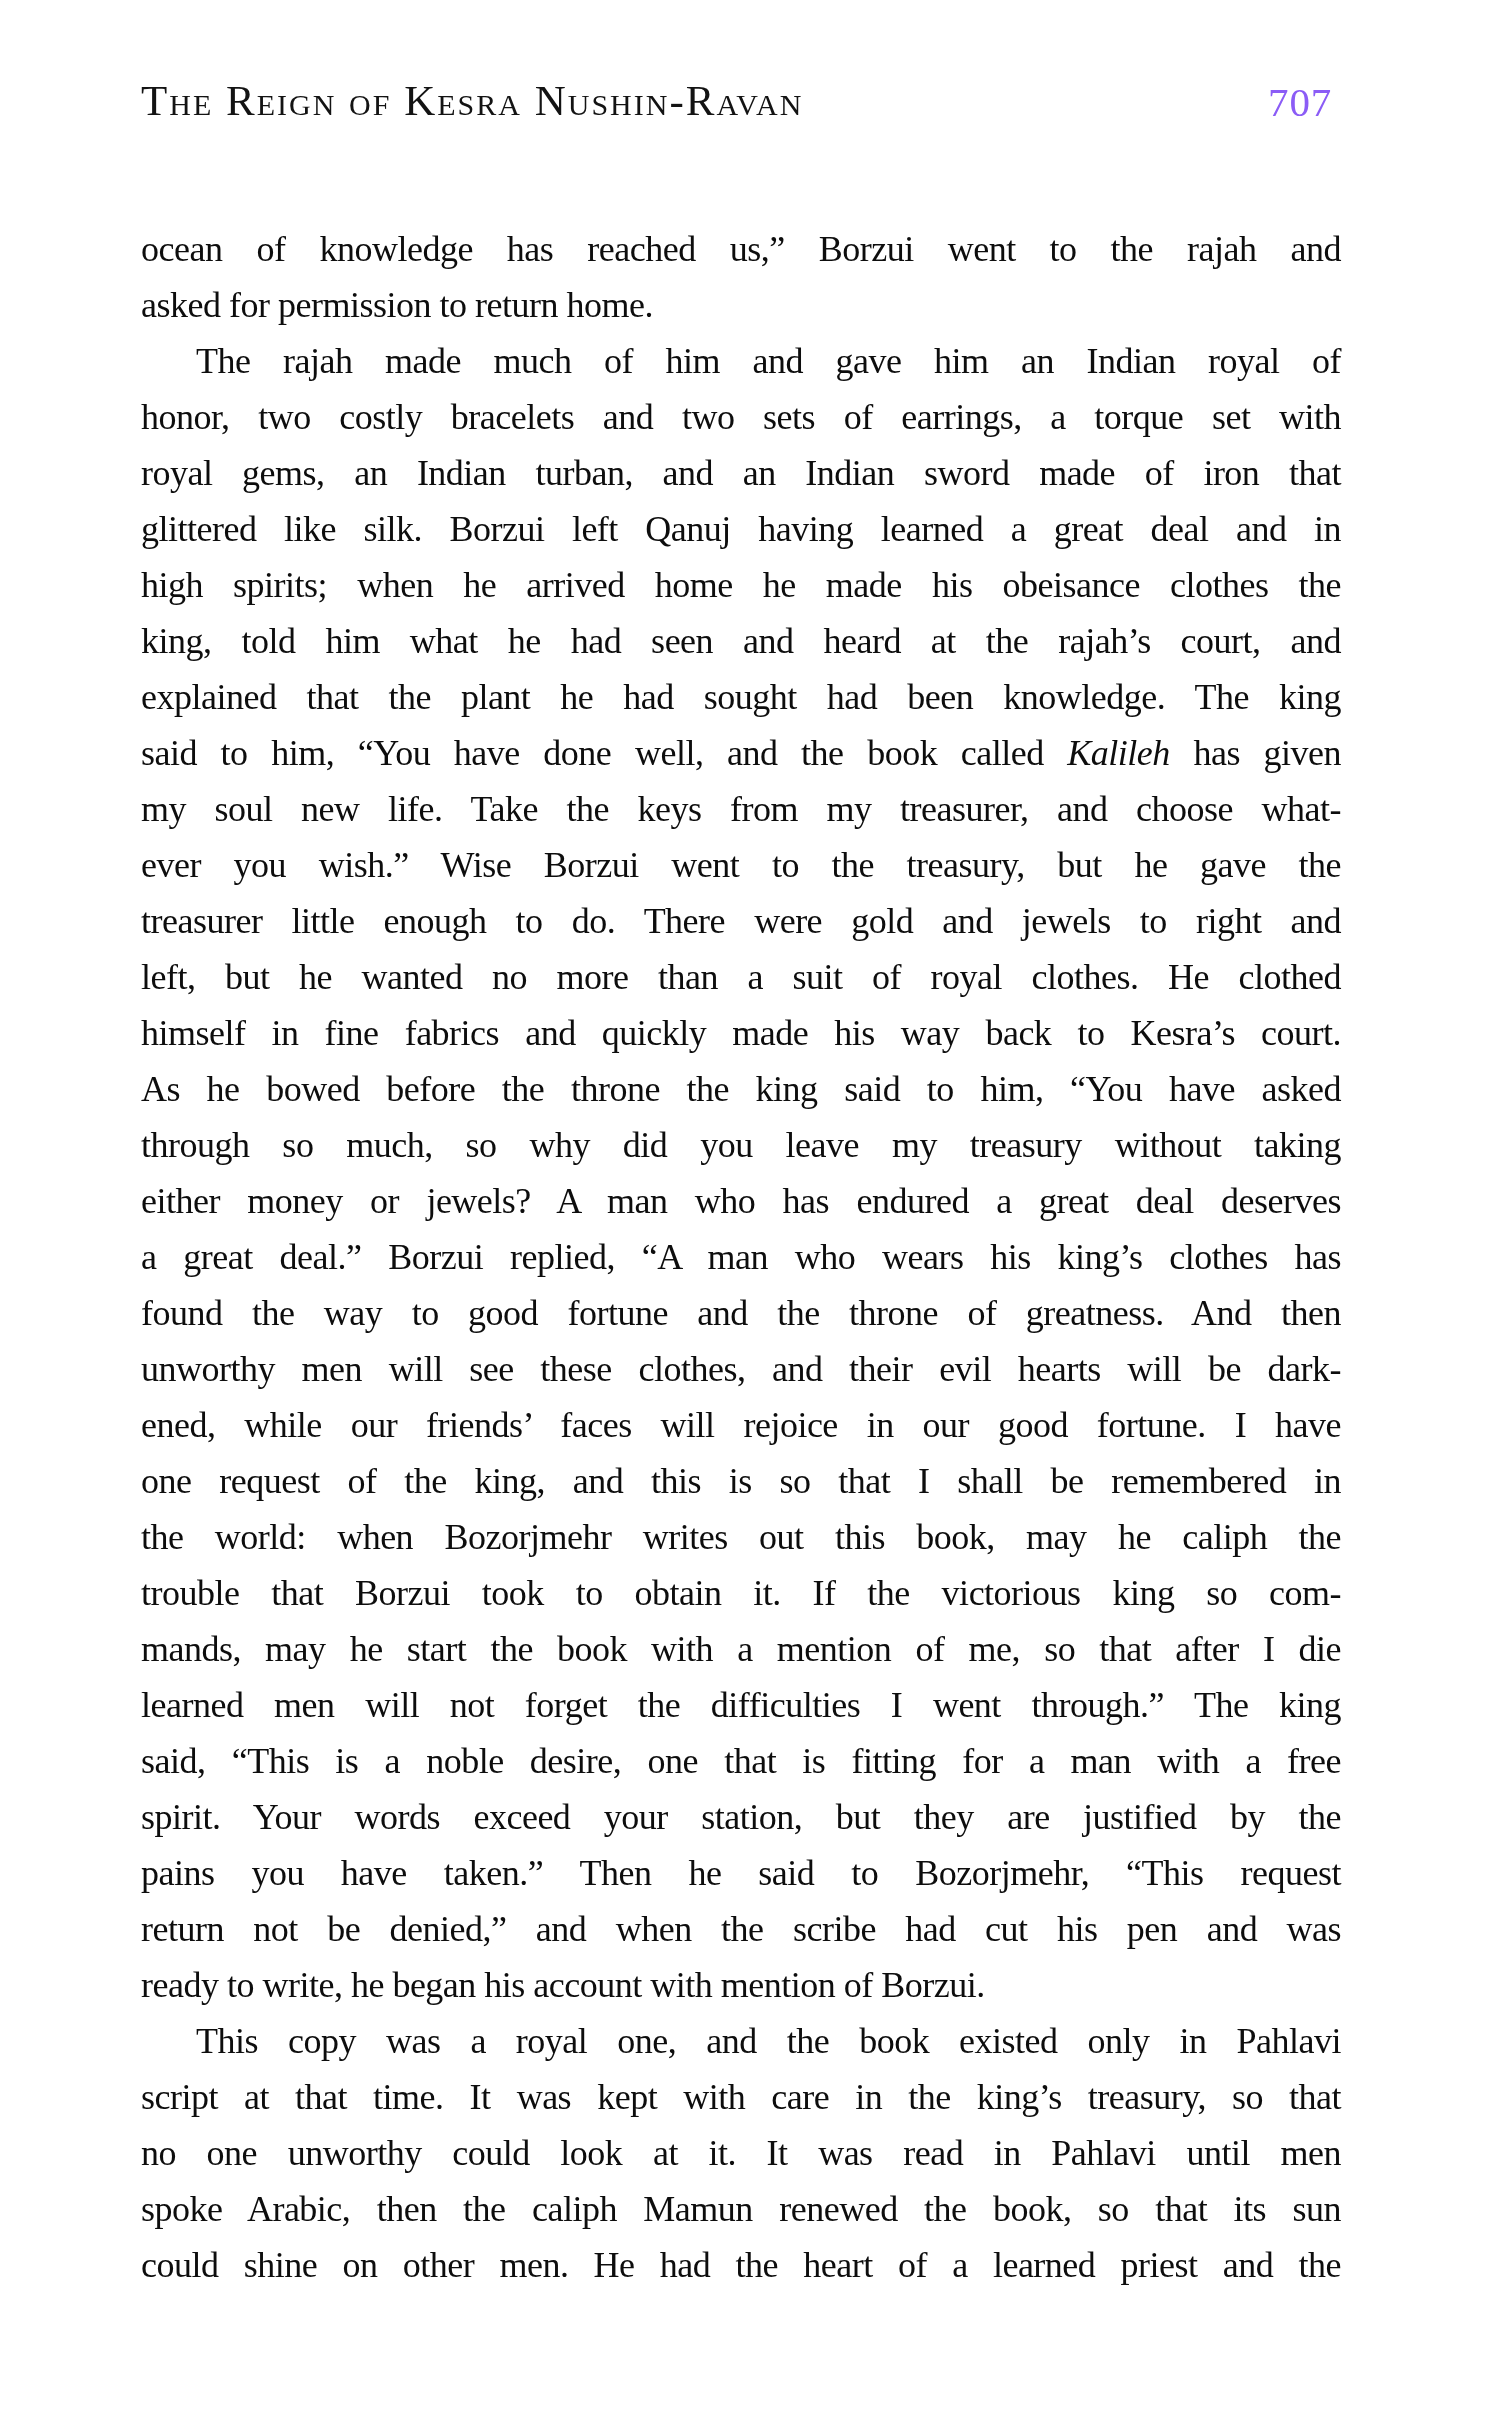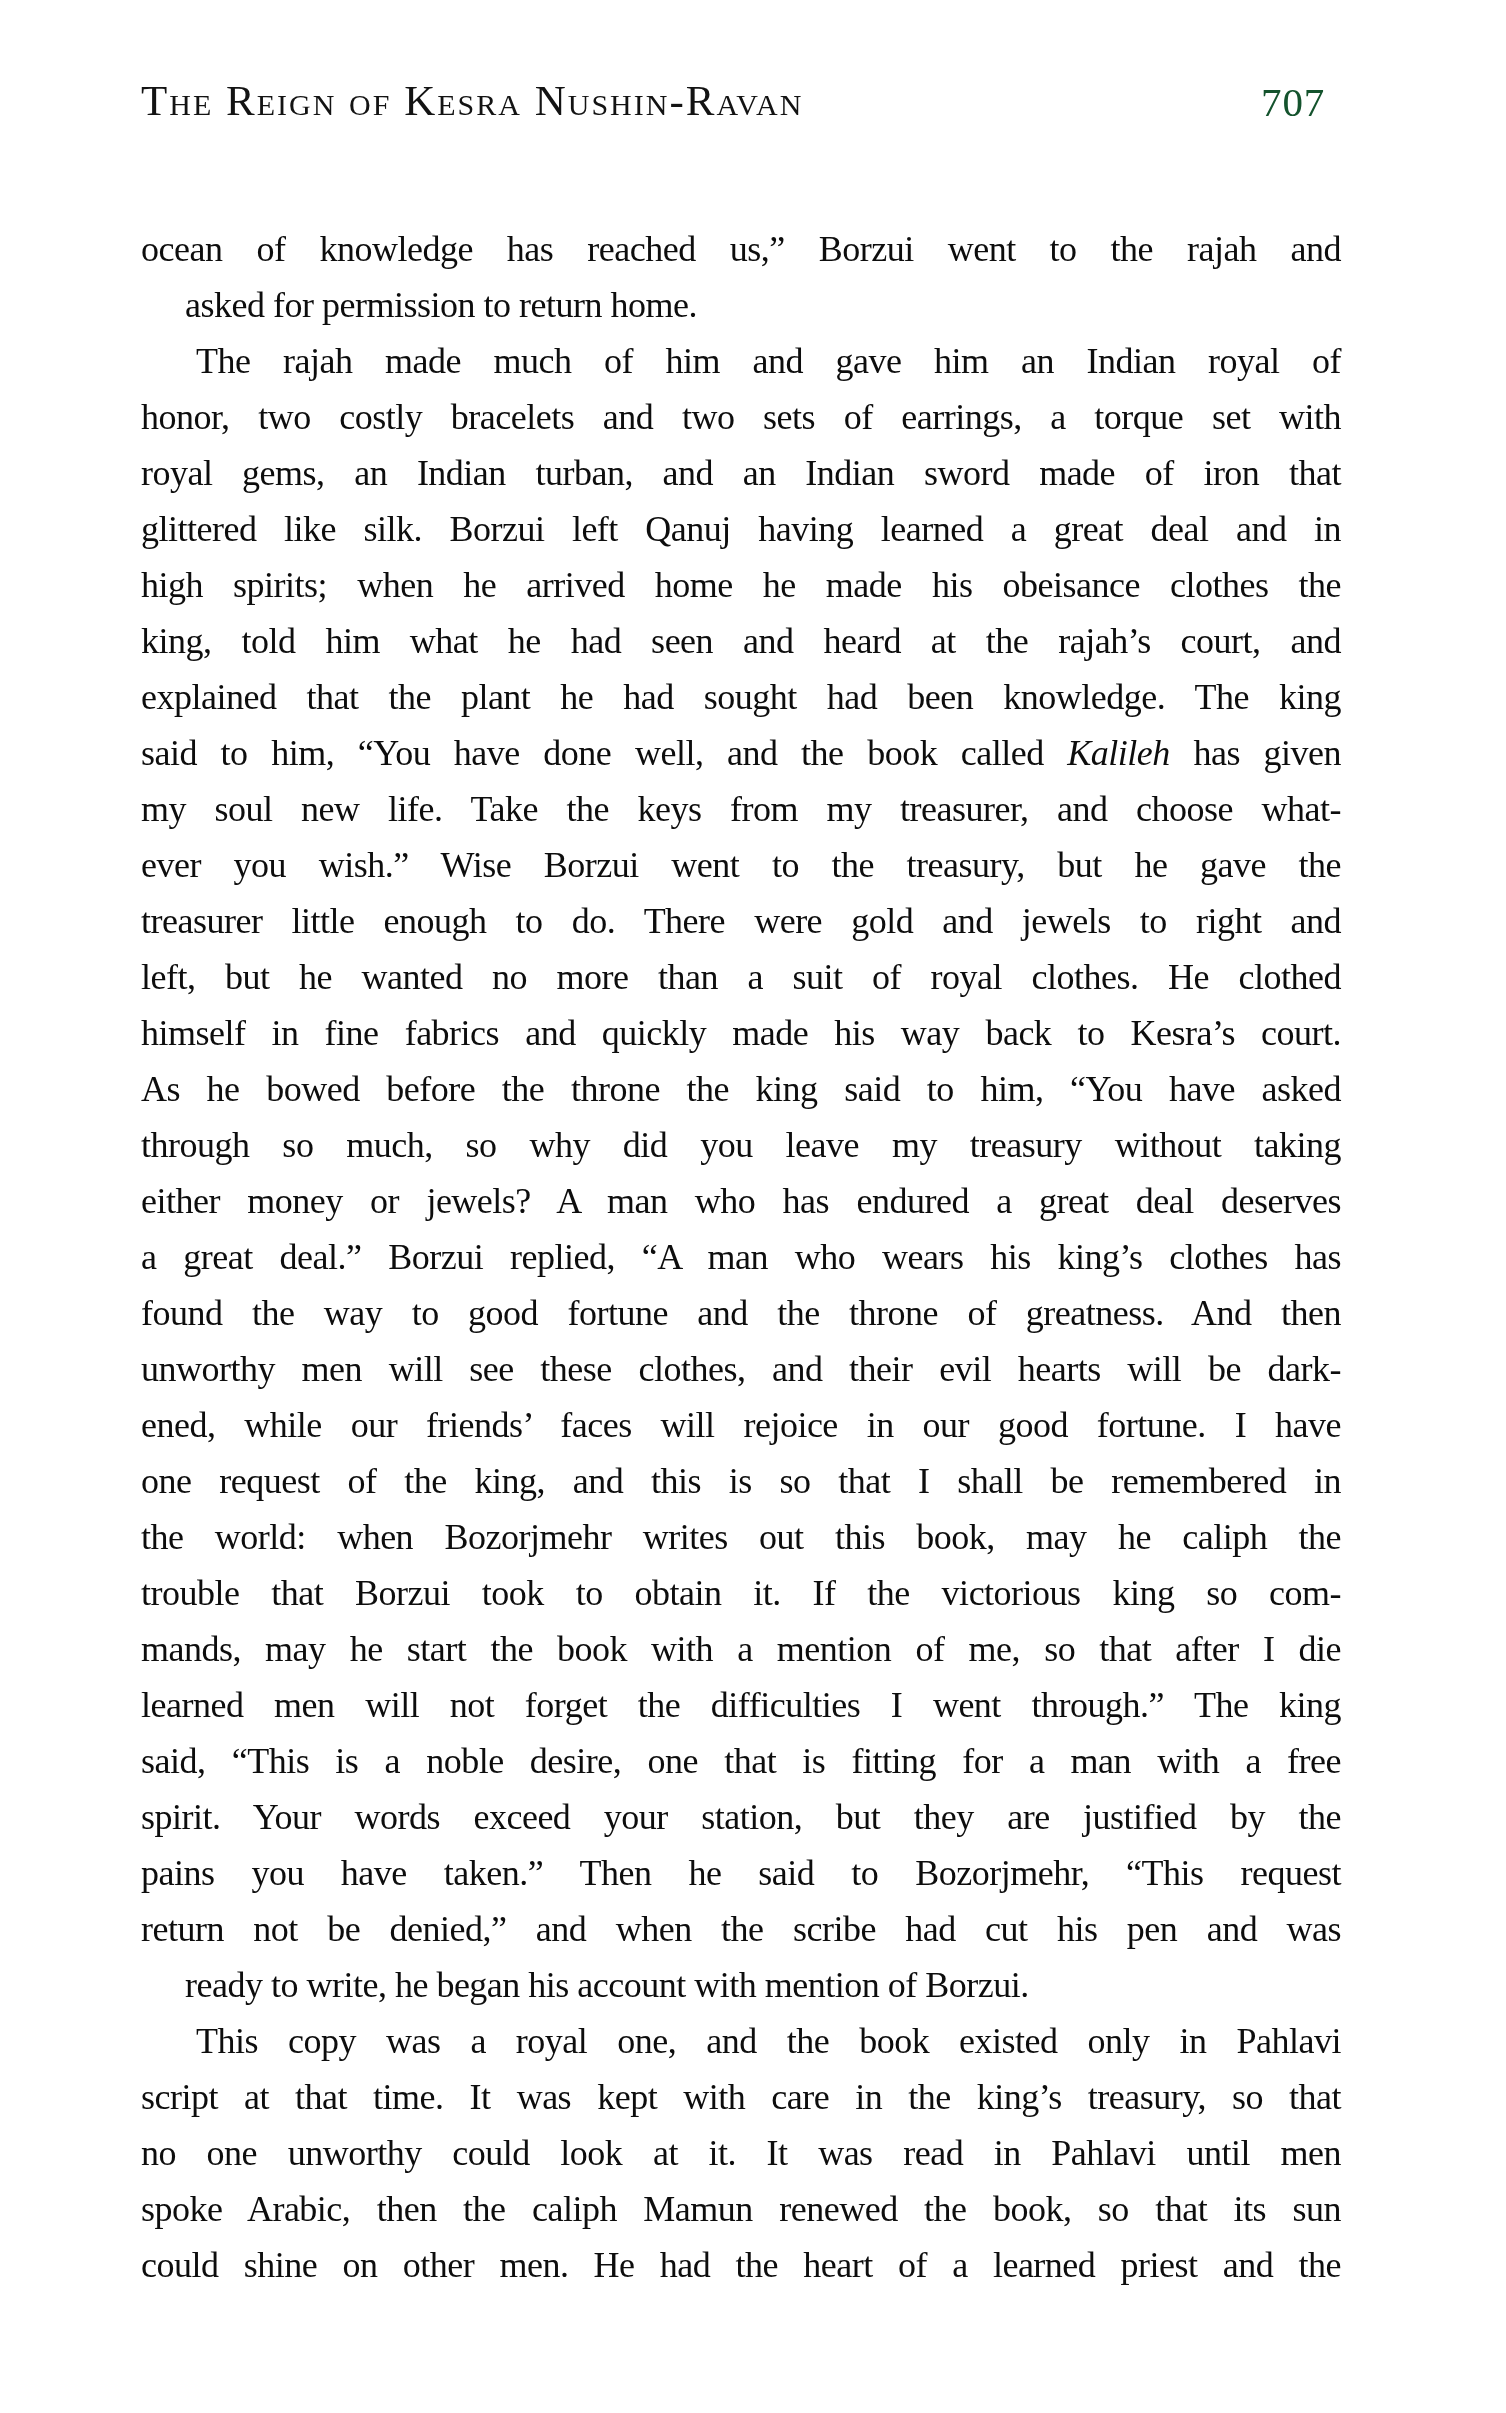--- a/index.html
+++ b/index.html
@@ -26,25 +26,25 @@
   .head-title {
     display: block;
     font-variant: small-caps;
     font-size: 43px;
     letter-spacing: 2px;
     color: #131313;
     white-space: nowrap;
   }
   .page-number {
     position: absolute;
-    right: 16px;
+    right: 9px;
     top: 1.6px;
     font-size: 41px;
     letter-spacing: 0.8px;
-    color: #14532d;
+    color: #8b5cf6;
   }
   .text-block {
     position: absolute;
     left: 141px;
     top: 221px;
     width: 1200px;
     font-size: 36px;
     letter-spacing: -0.5px;
     color: #0d0d0d;
   }
@@ -53,21 +53,20 @@
     line-height: 56px;
     text-align: justify;
     text-align-last: justify;
     text-justify: inter-word;
   }
   .line.indent {
     text-indent: 55px;
   }
   .line.flush-left {
     text-align-last: left;
-    margin-left: 44px;
   }
   .line i {
     font-style: italic;
   }
 </style>
 </head>
 <body>
 
 <div class="page">
   <header class="running-head">

